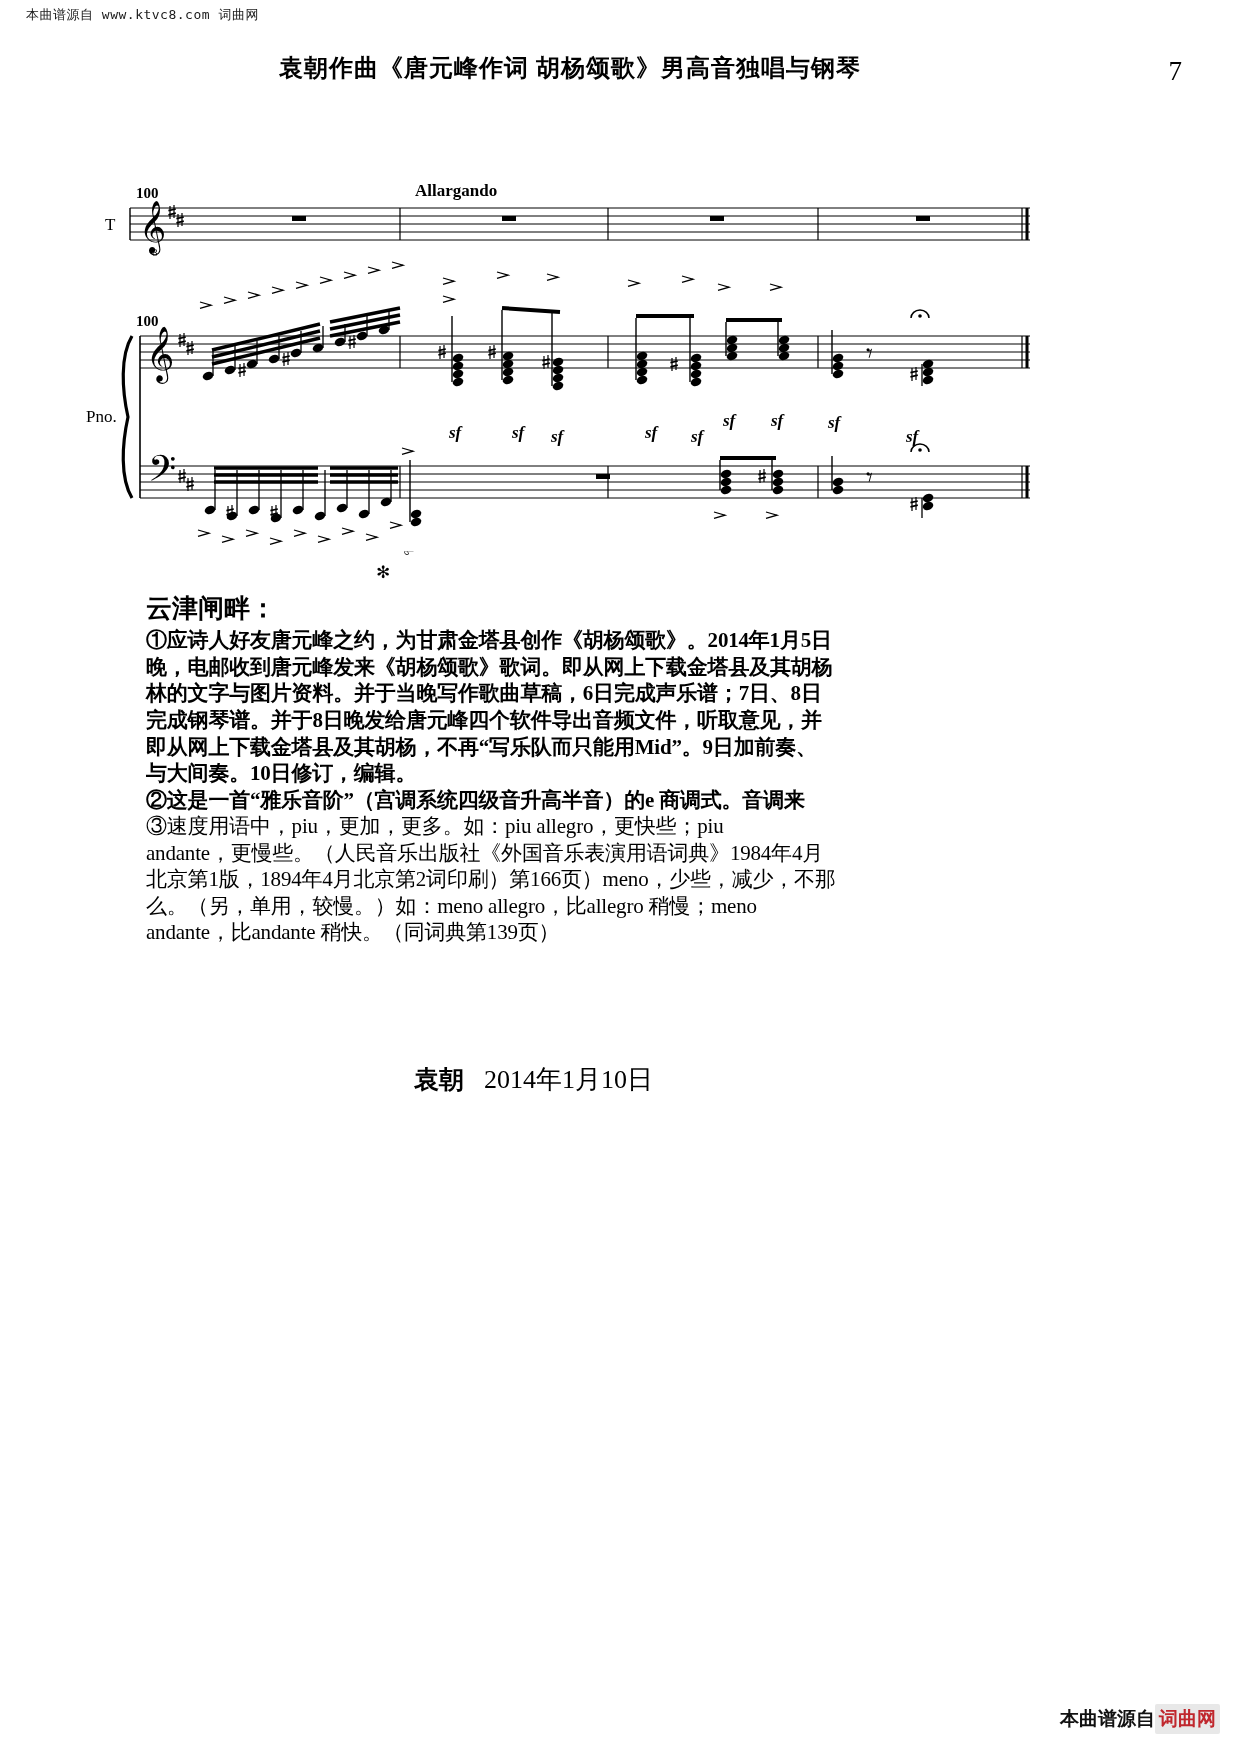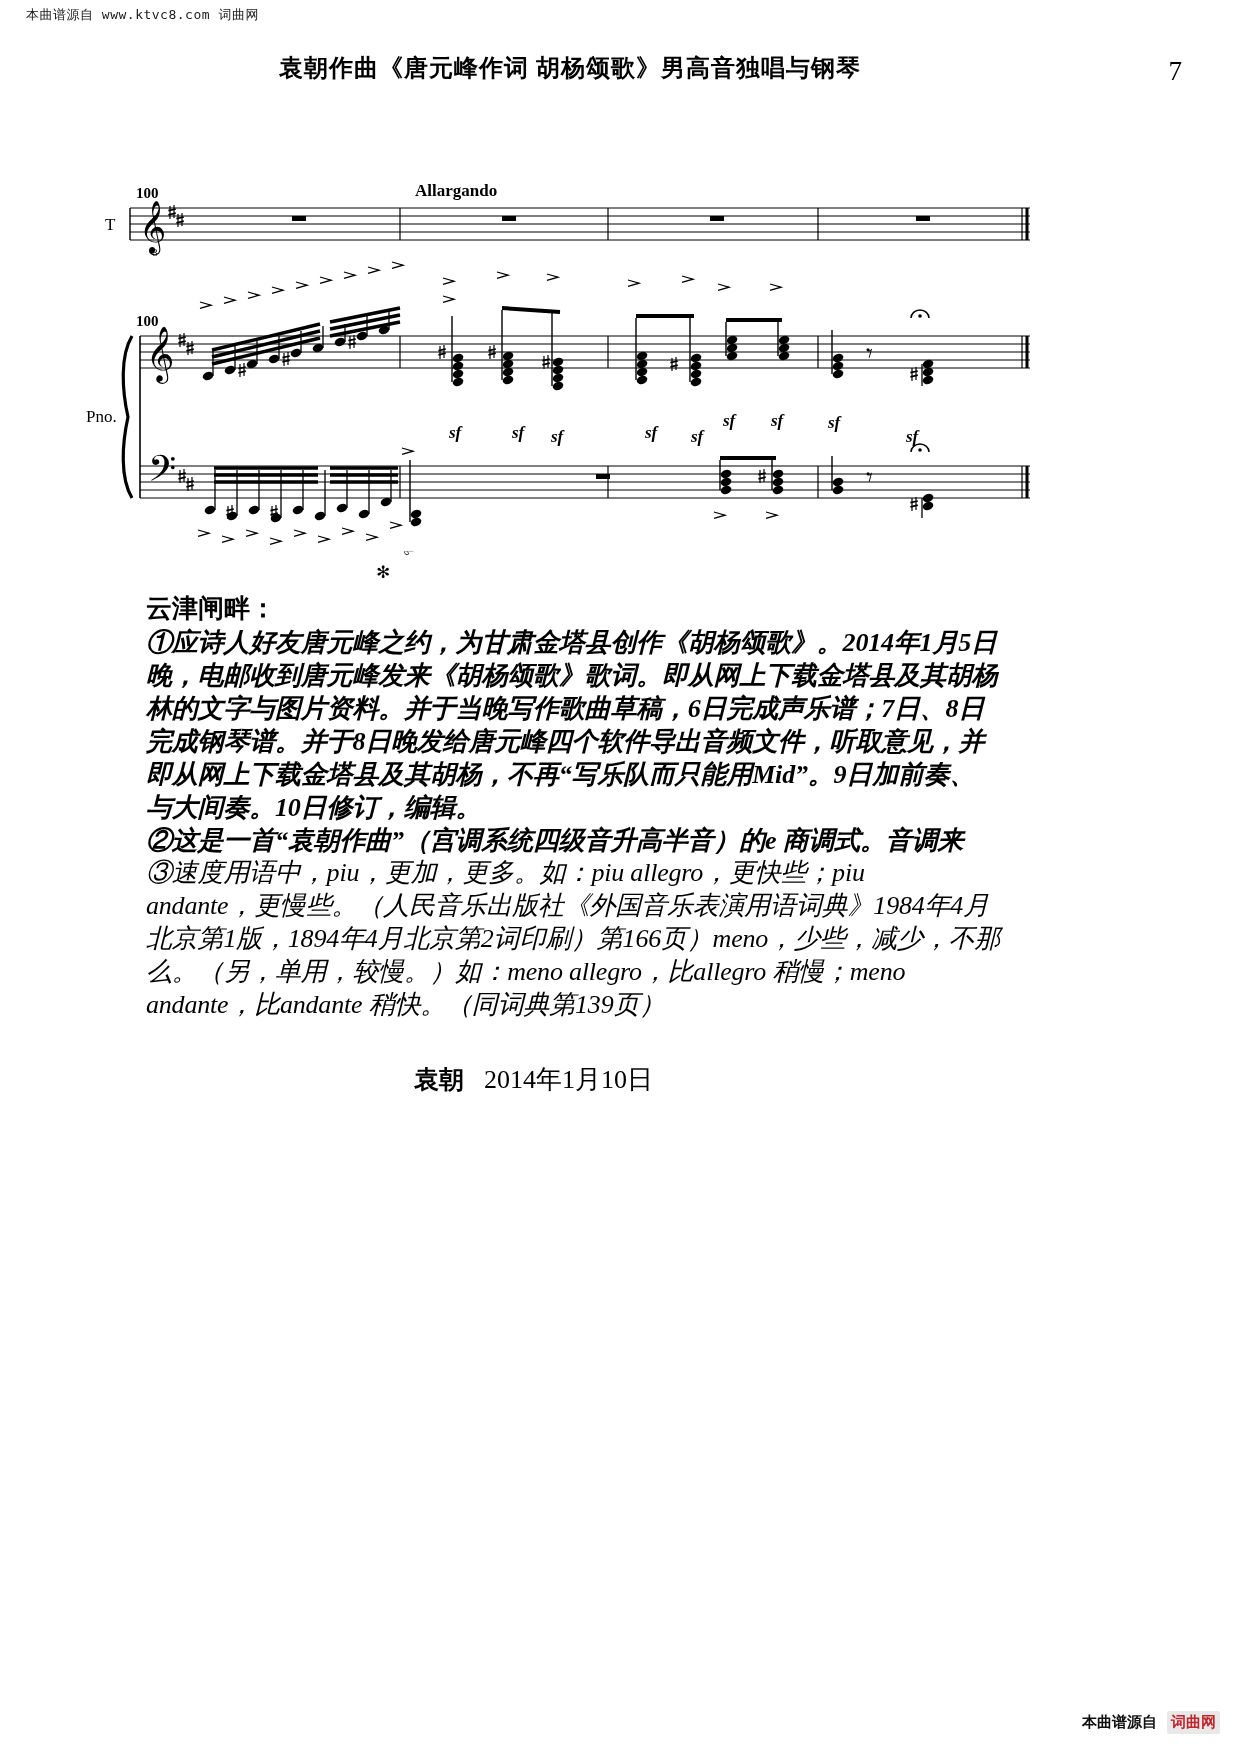--- a/index.html
+++ b/index.html
@@ -26,23 +26,22 @@
     letter-spacing: 0.5px;
     color: #1a1a1a;
     white-space: nowrap;
   }
   .wm-bottom {
     position: absolute;
     right: 20px;
     bottom: 20px;
     display: flex;
     align-items: center;
-    gap: 10px;
     font-family: "DejaVu Sans", sans-serif;
-    font-size: 15px;
+    font-size: 19px;
     font-weight: bold;
     color: #111;
   }
   .wm-bottom .wm-tag {
     background: #e8e8e8;
     padding: 2px 4px;
     border-radius: 2px;
     color: #c0272d;
     font-weight: bold;
   }
@@ -92,27 +91,26 @@
     width: 920px;
   }
   .notes-heading {
     font-size: 26px;
     font-weight: bold;
     line-height: 1.28;
     margin-bottom: 2px;
     font-family: "Liberation Serif", "DejaVu Serif", serif;
   }
   .note-line {
-    font-size: 26px;
+    font-size: 21px;
     line-height: 1.265;
     font-family: "Liberation Serif", "DejaVu Serif", serif;
     font-weight: bold;
     white-space: nowrap;
     letter-spacing: -0.2px;
-    font-style: italic;
   }
   .note-line.thin {
     font-weight: normal;
   }
 
   
   .signature {
     position: absolute;
     left: 146px;
     top: 1062px;
@@ -592,21 +590,21 @@
 </div>
 
 <div class="notes">
   <div class="notes-heading">云津闸畔：</div>
   <div class="note-line">①应诗人好友唐元峰之约，为甘肃金塔县创作《胡杨颂歌》。2014年1月5日</div>
   <div class="note-line">晚，电邮收到唐元峰发来《胡杨颂歌》歌词。即从网上下载金塔县及其胡杨</div>
   <div class="note-line">林的文字与图片资料。并于当晚写作歌曲草稿，6日完成声乐谱；7日、8日</div>
   <div class="note-line">完成钢琴谱。并于8日晚发给唐元峰四个软件导出音频文件，听取意见，并</div>
   <div class="note-line">即从网上下载金塔县及其胡杨，不再“写乐队而只能用Mid”。9日加前奏、</div>
   <div class="note-line">与大间奏。10日修订，编辑。</div>
-  <div class="note-line">②这是一首“袁朝作曲”（宫调系统四级音升高半音）的e 商调式。音调来</div>
+  <div class="note-line">②这是一首“雅乐音阶”（宫调系统四级音升高半音）的e 商调式。音调来</div>
   <div class="note-line thin">③速度用语中，piu，更加，更多。如：piu  allegro，更快些；piu</div>
   <div class="note-line thin">andante，更慢些。（人民音乐出版社《外国音乐表演用语词典》1984年4月</div>
   <div class="note-line thin">北京第1版，1894年4月北京第2词印刷）第166页）meno，少些，减少，不那</div>
   <div class="note-line thin">么。（另，单用，较慢。）如：meno allegro，比allegro 稍慢；meno</div>
   <div class="note-line thin">andante，比andante 稍快。（同词典第139页）</div>
 </div>
 
 <div class="signature">
   <div class="sig-row1">
     <span class="sig-name">袁朝</span>

